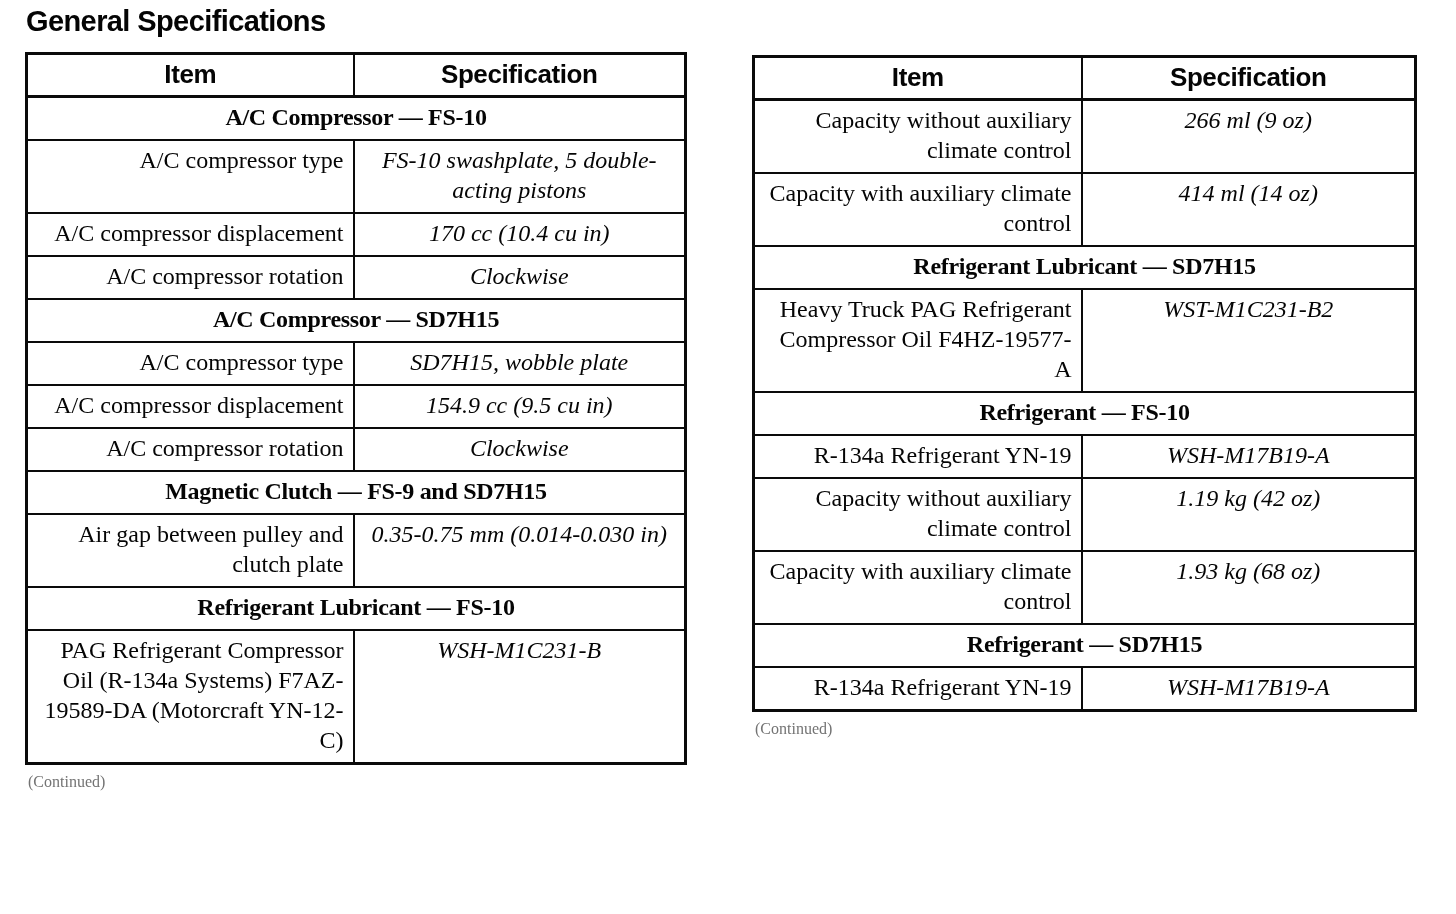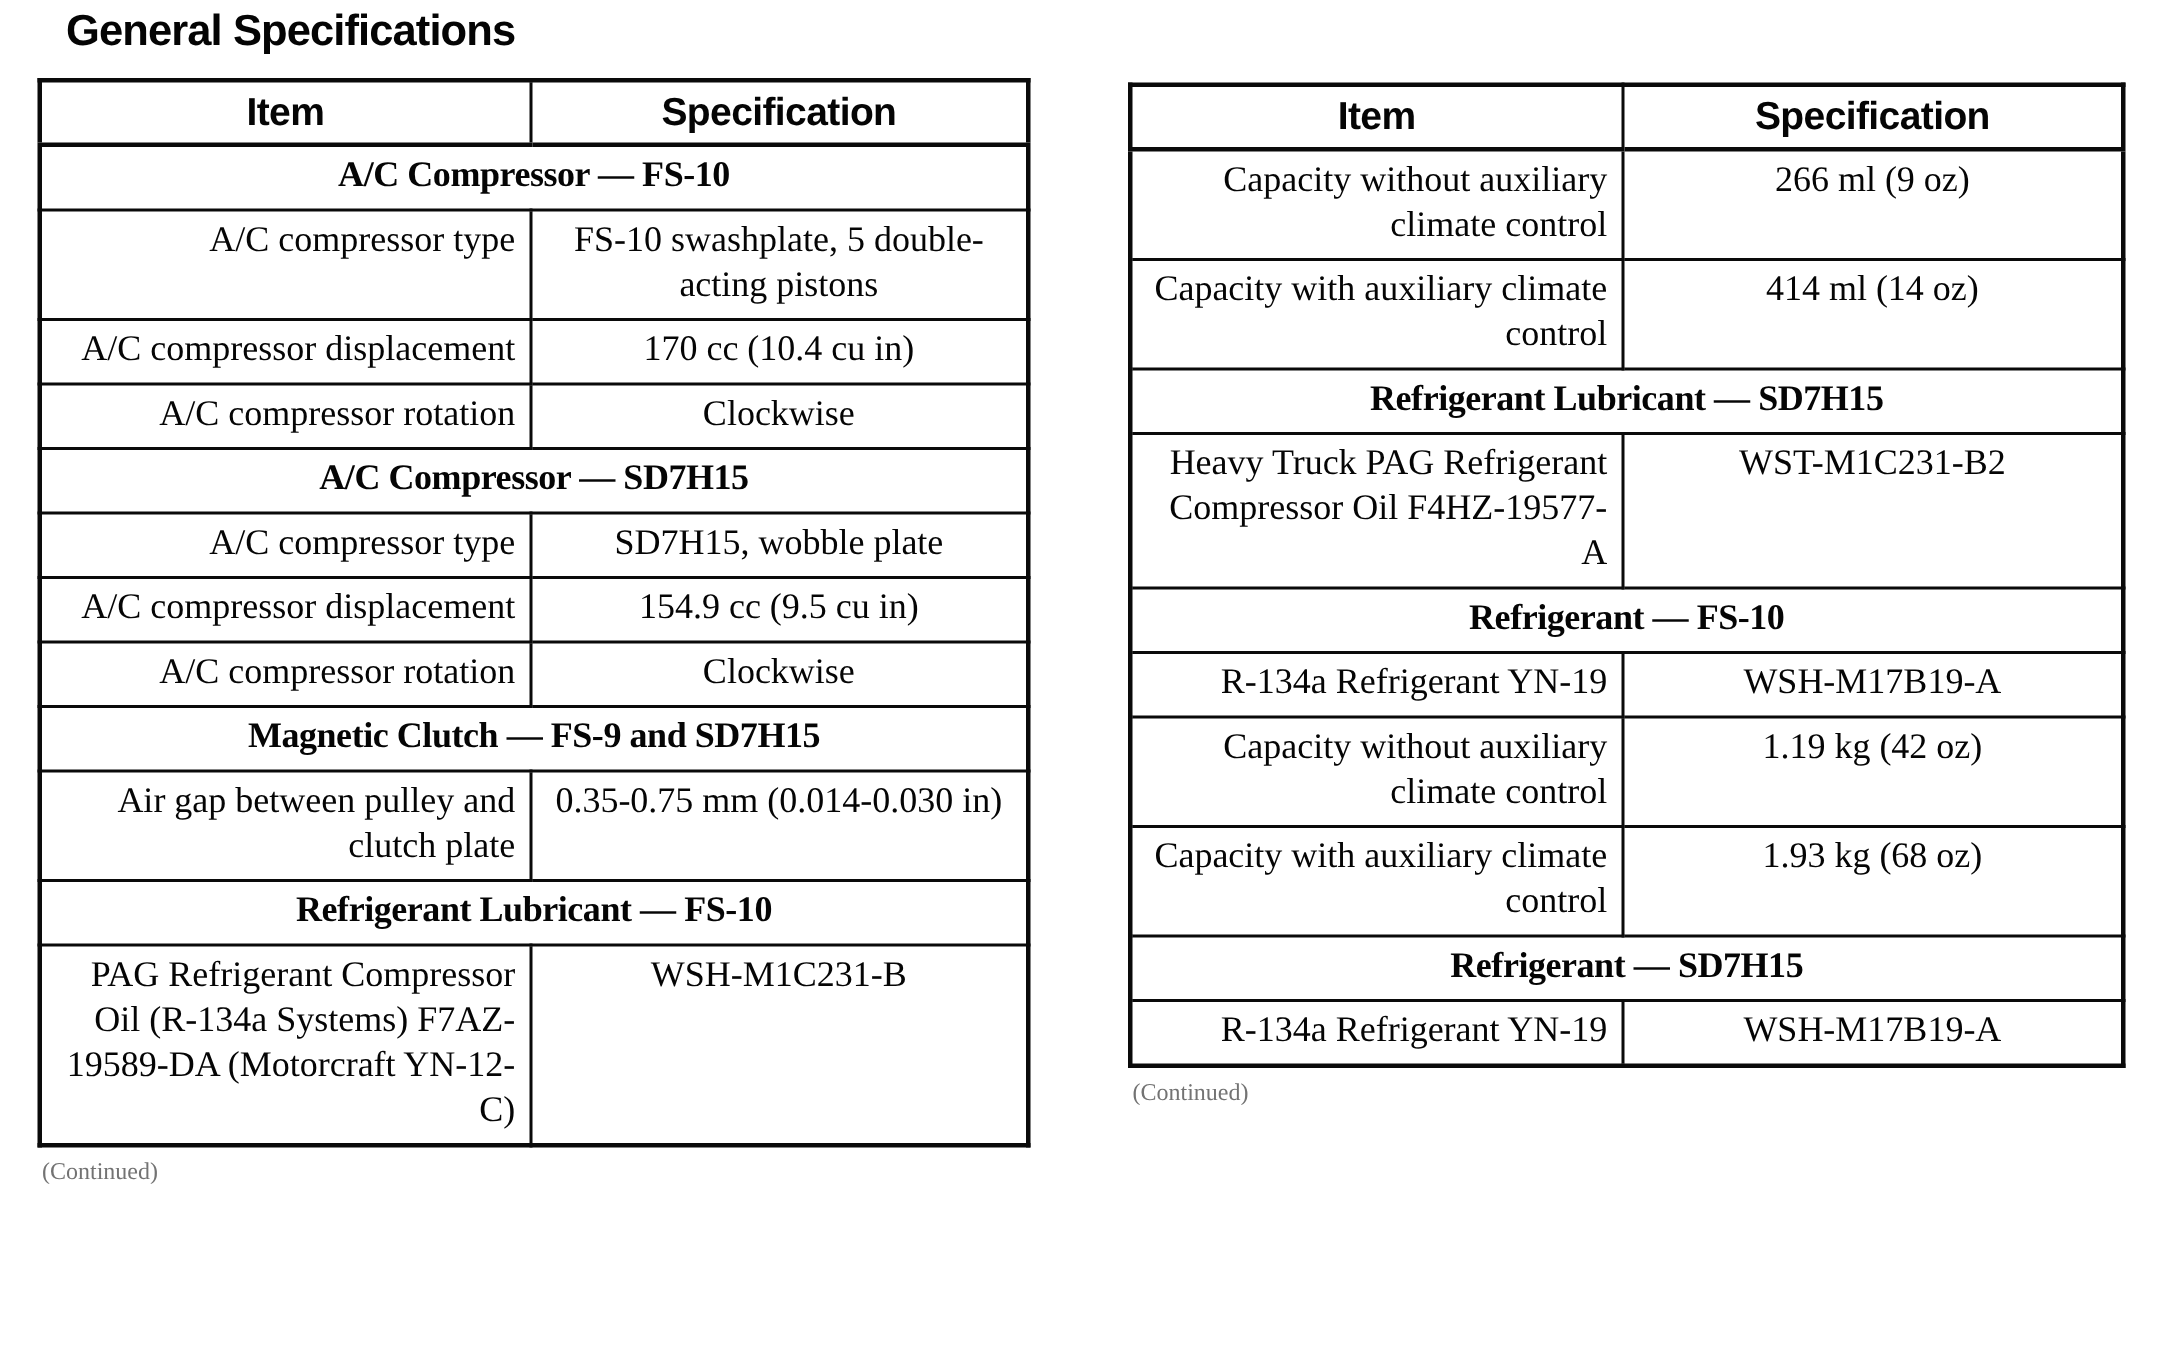--- a/index.html
+++ b/index.html
@@ -10,21 +10,21 @@
   body {
     position: relative;
     width: 1456px;
     height: 914px;
     color: #050505;
     font-family: "Liberation Serif", serif;
     overflow: hidden;
   }
   .page-title {
     position: absolute;
-    left: 44px;
+    left: 26px;
     top: 5px;
     font-family: "Liberation Sans", sans-serif;
     font-weight: 700;
     font-size: 29px;
     letter-spacing: -0.6px;
     color: #040404;
   }
   .table-col {
     position: absolute;
   }
@@ -52,21 +52,21 @@
     text-align: center;
     padding: 4px 8px 5px 8px;
     border-bottom-width: 3px;
   }
   table.spec-table td {
     font-size: 24px;
     line-height: 30px;
     padding: 4px 9px 7px 9px;
   }
   td.item-cell { text-align: right; }
-  td.spec-cell { text-align: center; }
+  td.spec-cell { text-align: center; font-style: italic; }
   td.section-cell {
     font-weight: 700;
     font-size: 25px;
     letter-spacing: -0.3px;
     text-align: center;
     padding: 4px 9px 6px 9px;
   }
   .continued-note {
     font-size: 16px;
     line-height: 24px;

